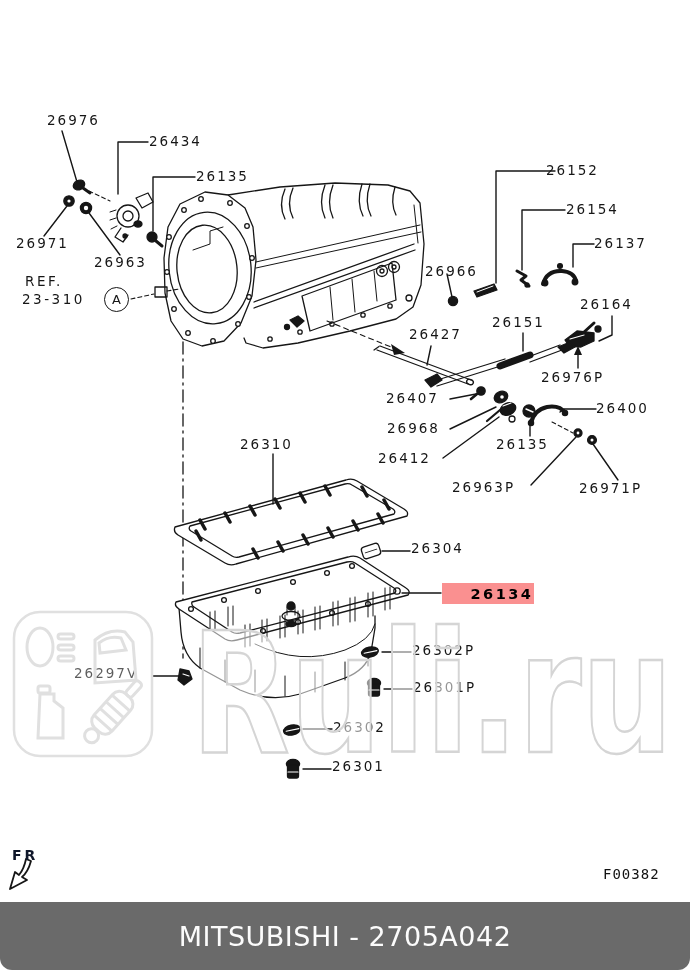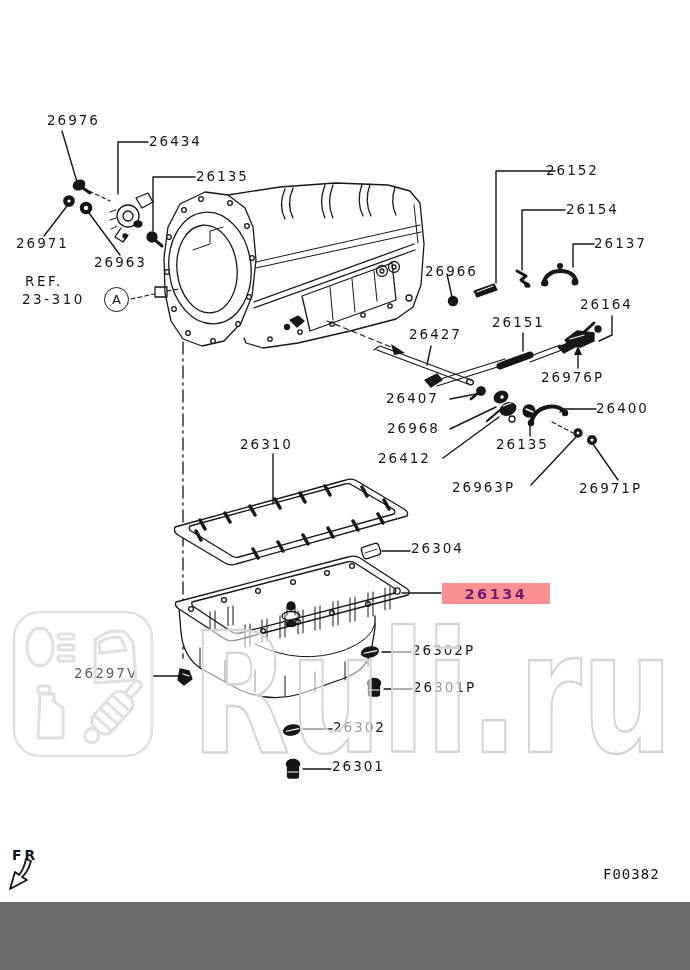--- a/index.html
+++ b/index.html
@@ -1,35 +1,36 @@
 <!DOCTYPE html>
 <html><head>
 <meta charset="utf-8">
 <style>
   html,body{margin:0;padding:0;background:#ffffff;}
   .stage{
     position:relative;width:690px;height:970px;background:#ffffff;overflow:hidden;
     font-family:"DejaVu Sans","Liberation Sans",sans-serif;
+    border-radius:12px;
   }
   svg{display:block;}
   .layer{position:absolute;left:0;top:0;}
   .pl{
     position:absolute;font-size:13.5px;letter-spacing:2px;color:#161616;
     white-space:nowrap;line-height:15px;
   }
   .ref-line{position:absolute;font-size:13.5px;letter-spacing:2.5px;color:#161616;white-space:nowrap;}
   .ref-marker{
     position:absolute;left:104px;top:287px;width:25px;height:25px;border:1.6px solid #161616;
     border-radius:50%;display:flex;align-items:center;justify-content:center;
     font-size:13px;color:#161616;box-sizing:border-box;
   }
   .hl{
-    position:absolute;left:442px;top:583px;width:108px;height:21px;
-    background:#fa9090;color:#701a75;font-size:14.5px;font-weight:bold;letter-spacing:2.5px;
-    display:flex;align-items:center;justify-content:center;
+    position:absolute;left:442px;top:583px;width:64px;height:21px;
+    background:#fa9090;color:#000000;font-size:14.5px;font-weight:bold;letter-spacing:2.5px;
+    display:flex;align-items:center;justify-content:center;padding-left:28px;
   }
   .fr-label{position:absolute;left:12px;top:847px;font-size:14px;font-weight:bold;letter-spacing:3px;color:#0f172a;}
   .fig-code{
     position:absolute;left:603px;top:866px;font-size:14px;letter-spacing:1px;color:#111;
     font-family:"DejaVu Sans Mono","Liberation Mono",monospace;
   }
   .footer-bar{
     position:absolute;left:0;top:902px;width:690px;height:68px;background:#6a6a6a;
     display:flex;align-items:center;justify-content:center;gap:38px;
   }
@@ -321,15 +322,16 @@
           <path d="M101,700 h24 M101,709 h24 M101,718 h24 M101,727 h24"></path>
           <rect x="109" y="672" width="8" height="18" rx="3"></rect>
           <circle cx="113" cy="744" r="7"></circle>
         </g>
       </g>
     </g>
     <text x="191" y="752" textLength="482" lengthAdjust="spacingAndGlyphs" font-family="DejaVu Sans, Liberation Sans, sans-serif" font-size="168" font-weight="bold" fill="rgba(255,255,255,0.55)" stroke="#d5d5d5" stroke-width="2.5">Ruli.ru</text>
   </svg>
 
   <div class="footer-bar">
+    <span>MITSUBISHI - 2705A042</span>
   </div>
 
 </div>
 
 </body></html>

